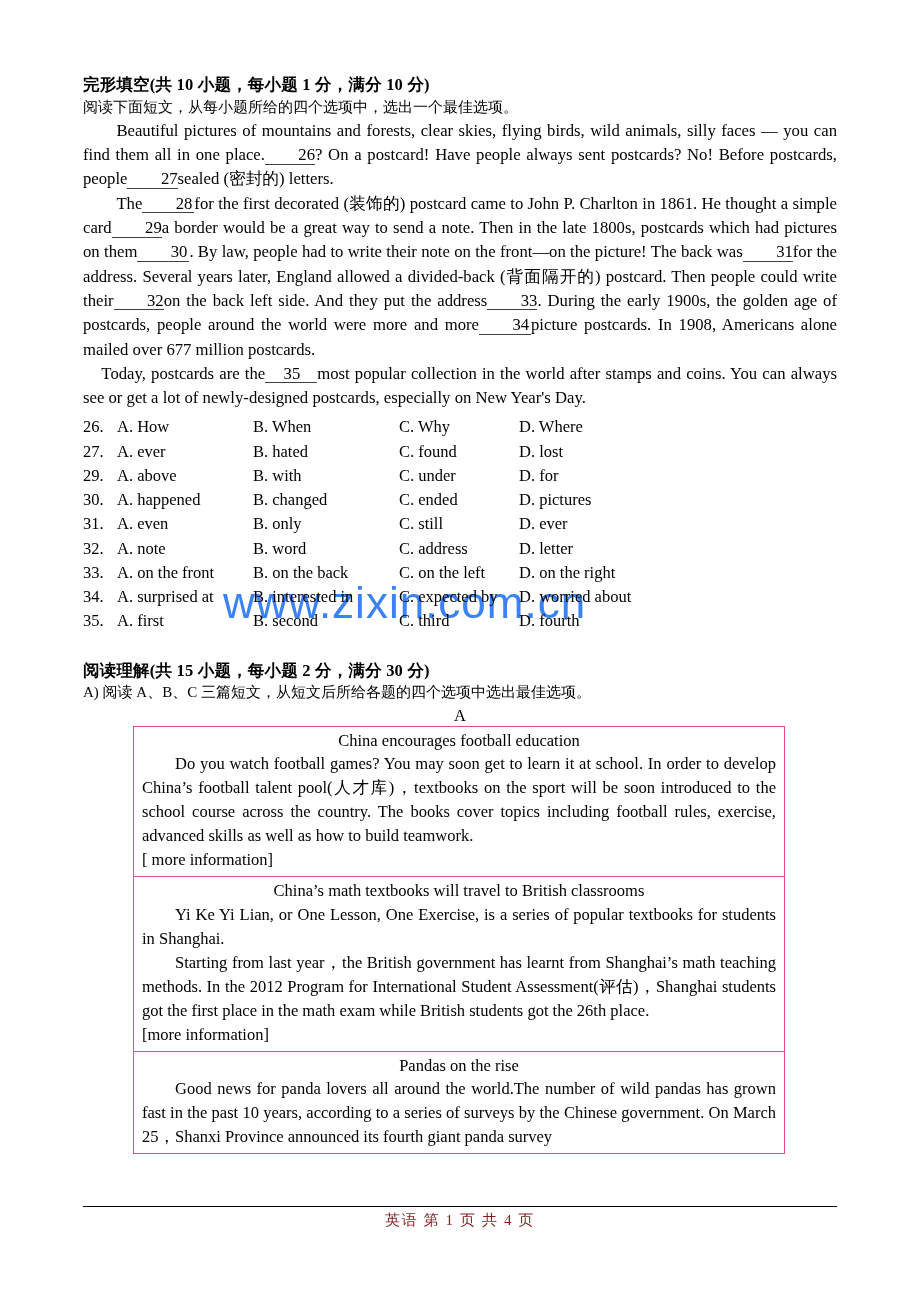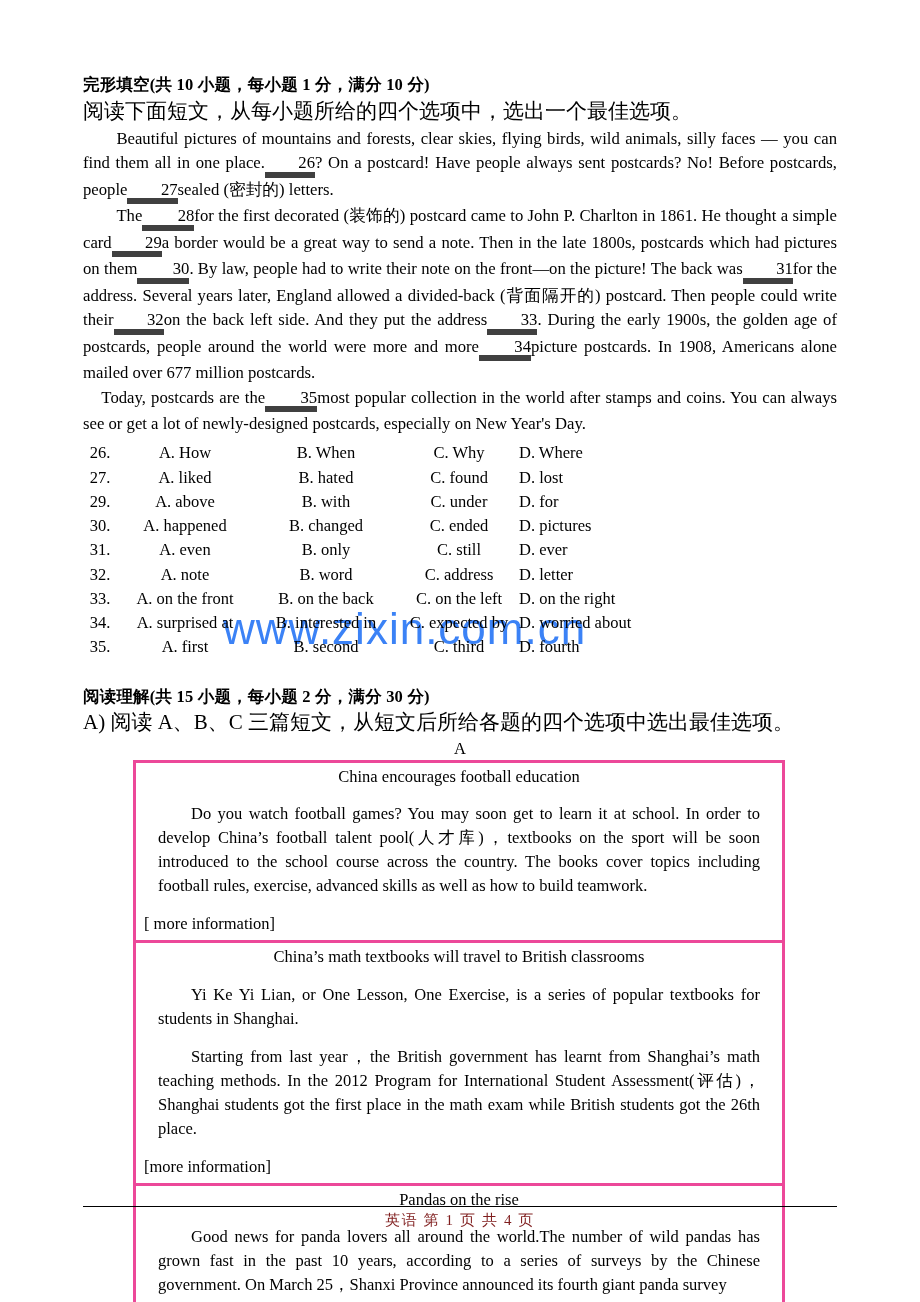--- a/index.html
+++ b/index.html
@@ -26,38 +26,38 @@
   }
 
   .sec-head {
     font-weight: bold;
     font-size: 16.5px;
     letter-spacing: 0.2px;
     line-height: 1.32;
     margin: 0 0 1px 0;
   }
   .sec-sub {
-    font-size: 21px;
+    font-size: 15px;
     line-height: 1.34;
     margin: 0 0 2px 0;
   }
   .para {
     font-size: 16.7px;
     line-height: 1.455;
     margin: 0;
     text-align: justify;
     text-justify: inter-word;
   }
   .para.indent { text-indent: 2.0em; }
   .para.indent-sm { text-indent: 1.1em; }
 
   .blank {
     display: inline-block;
-    border-bottom: 6px solid #404040;
-    text-align: right;
+    border-bottom: 1px solid #404040;
+    text-align: left;
     line-height: 1.05;
     vertical-align: baseline;
   }
   .b-w1 { min-width: 46px; }
   .b-w2 { min-width: 42px; }
   .b-w3 { min-width: 52px; }
 
   
   .options {
     margin-top: 5px;
@@ -80,57 +80,57 @@
     left: 140px;
     top: 163px;
     font-family: "Liberation Sans", sans-serif;
     font-size: 44px;
     letter-spacing: 1px;
     color: #3b82f6;
     white-space: nowrap;
     pointer-events: none;
     z-index: 0;
   }
-  .options .opt-row { position: relative; z-index: 1; text-align: center; }
+  .options .opt-row { position: relative; z-index: 1; }
 
   
   .reading-head {
     margin-top: 26px;
   }
   .label-A {
     text-align: center;
     font-size: 16.5px;
     line-height: 1.3;
     margin-top: 2px;
   }
 
   table.passage {
     border-collapse: collapse;
     width: 652px;
     margin: 0 0 0 50px;
     table-layout: fixed;
   }
   table.passage td {
-    border: 3px solid #ec4899;
+    border: 1px solid #ec4899;
     padding: 2px 8px 4px 8px;
     vertical-align: top;
   }
   td.last-cut { border-bottom: none; }
 
   .cell-title {
     text-align: center;
     font-size: 16.5px;
     line-height: 1.42;
   }
   .cell-p {
     font-size: 16.5px;
     line-height: 1.455;
     text-align: justify;
     text-justify: inter-word;
-    margin: 14px;
+    margin: 0;
     text-indent: 2em;
   }
   .cell-more {
     font-size: 16.5px;
     line-height: 1.45;
     margin: 0;
   }
 
   .footer {
     position: absolute;
@@ -172,21 +172,21 @@
 
       <div class="opt-row">
         <span class="opt-num">26.</span>
         <span class="opt-a">A. How</span>
         <span class="opt-b">B. When</span>
         <span class="opt-c">C. Why</span>
         <span class="opt-d">D. Where</span>
       </div>
       <div class="opt-row">
         <span class="opt-num">27.</span>
-        <span class="opt-a">A. liked</span>
+        <span class="opt-a">A. ever</span>
         <span class="opt-b">B. hated</span>
         <span class="opt-c">C. found</span>
         <span class="opt-d">D. lost</span>
       </div>
       <div class="opt-row">
         <span class="opt-num">29.</span>
         <span class="opt-a">A. above</span>
         <span class="opt-b">B. with</span>
         <span class="opt-c">C. under</span>
         <span class="opt-d">D. for</span>

